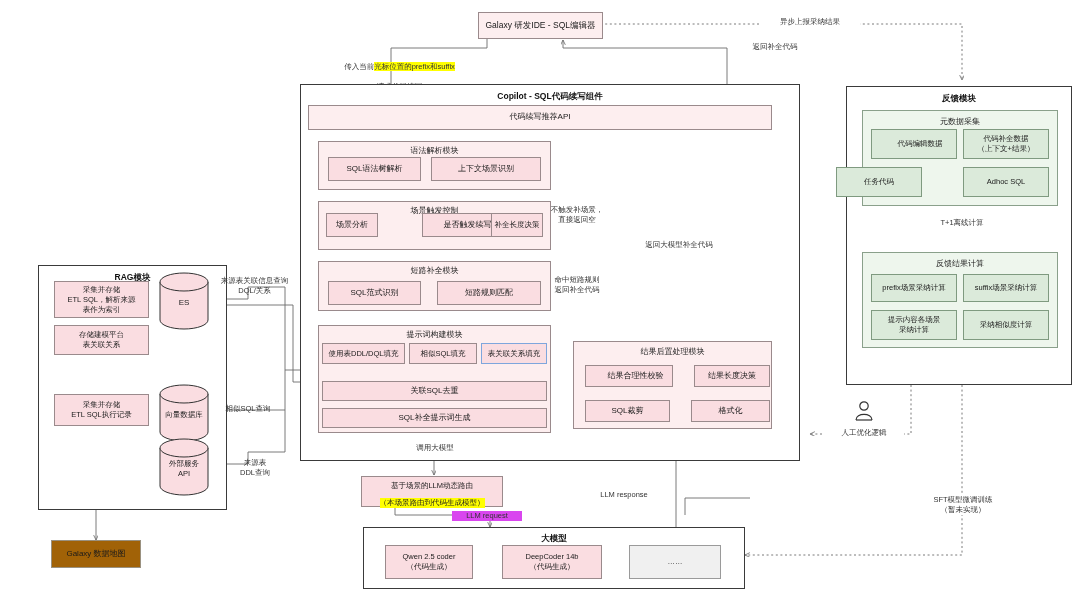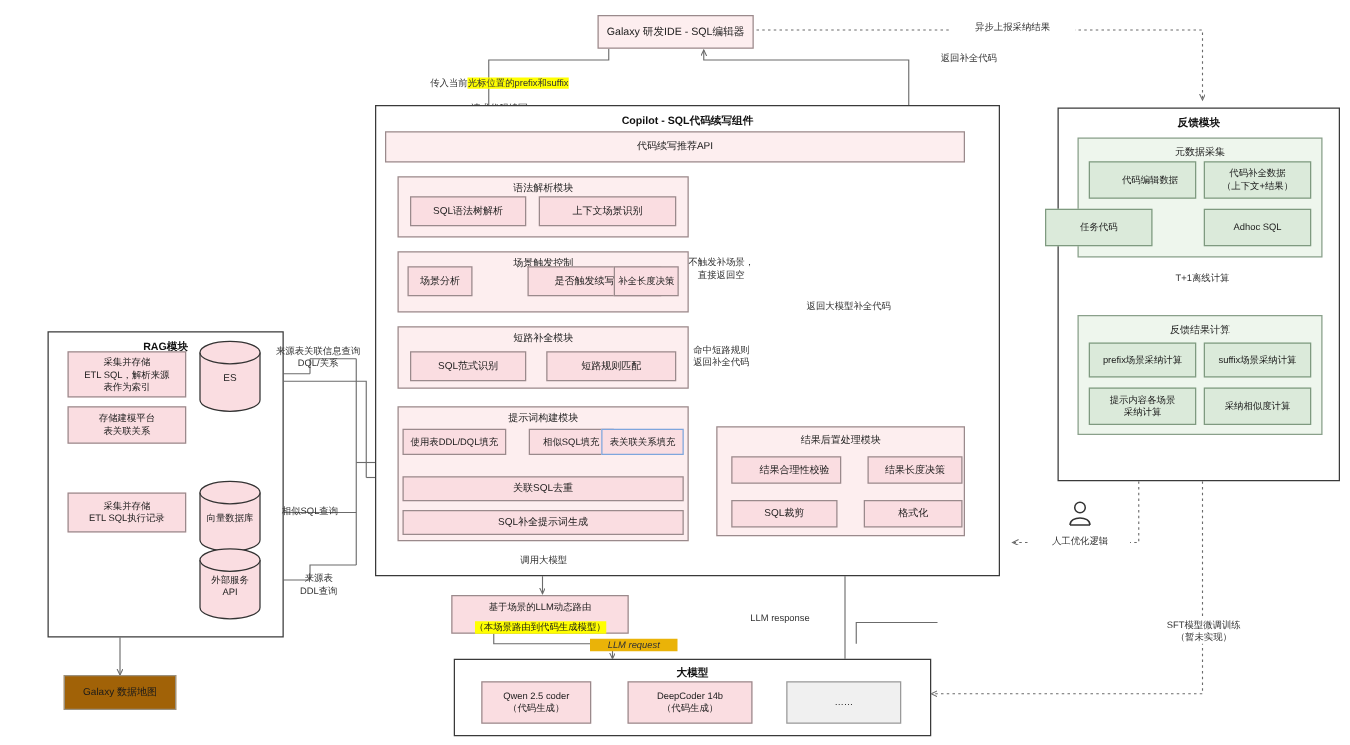--- a/index.html
+++ b/index.html
@@ -178,21 +178,21 @@
   <div class="node pink" style="left:437px;top:281px;width:104px;height:24px;">
     <span class="t8">短路规则匹配</span>
   </div>
 
   <div class="node pinklite" style="left:318px;top:325px;width:233px;height:108px;display:block;">
     <div class="subtitle" style="top:3px;left:0;">提示词构建模块</div>
   </div>
   <div class="node pink" style="left:322px;top:343px;width:83px;height:21px;">
     <span class="t75">使用表DDL/DQL填充</span>
   </div>
-  <div class="node pink" style="left:423px;top:343px;width:68px;height:21px;">
+  <div class="node pink" style="left:409px;top:343px;width:68px;height:21px;">
     <span class="t75">相似SQL填充</span>
   </div>
   <div class="node pink blueborder" style="left:481px;top:343px;width:66px;height:21px;">
     <span class="t75">表关联关系填充</span>
   </div>
   <div class="node pink" style="left:322px;top:381px;width:225px;height:20px;">
     <span class="t8">关联SQL去重</span>
   </div>
   <div class="node pink" style="left:322px;top:408px;width:225px;height:20px;">
     <span class="t8">SQL补全提示词生成</span>
@@ -284,21 +284,21 @@
 （代码生成）</span>
   </div>
   <div class="node pink" style="left:502px;top:545px;width:100px;height:34px;">
     <span class="t75" style="white-space:pre-line;">DeepCoder 14b
 （代码生成）</span>
   </div>
   <div class="node grey" style="left:629px;top:545px;width:92px;height:34px;">
     <span class="t75">……</span>
   </div>
 
-  <div class="lbl" style="left:472px;top:511px;width:70px;background:#eab308;font-style:italic;">LLM request</div>
+  <div class="lbl" style="left:452px;top:511px;width:70px;background:#d946ef;">LLM request</div>
   <div class="lbl" style="left:584px;top:490px;width:80px;background:#fff;">LLM response</div>
 
   <div class="node plain" style="left:846px;top:86px;width:226px;height:299px;background:#fff;display:block;">
     <div class="grouptitle" style="top:6px;left:0;">反馈模块</div>
   </div>
 
   <div class="node greenlite" style="left:862px;top:110px;width:196px;height:96px;display:block;">
     <div class="subtitle" style="top:5px;left:0;">元数据采集</div>
   </div>
   <div class="node green" style="left:871px;top:129px;width:86px;height:30px;padding-left:12px;">

